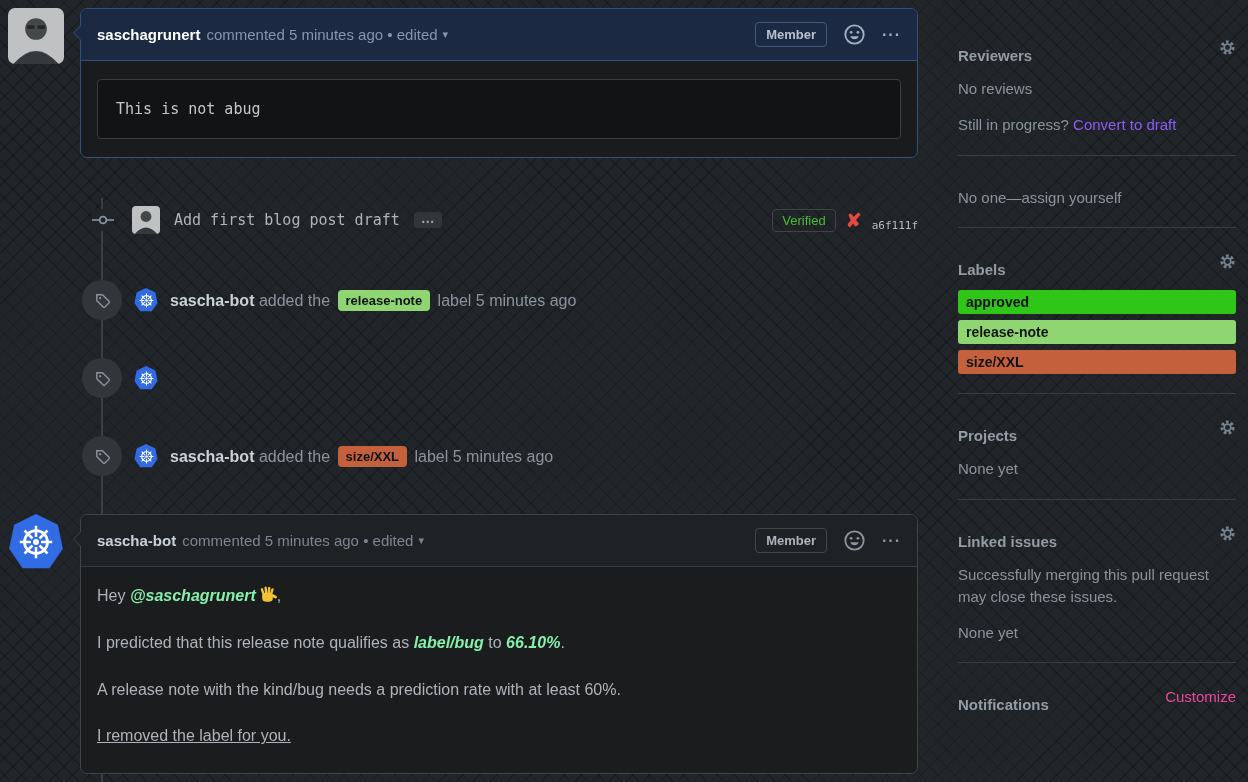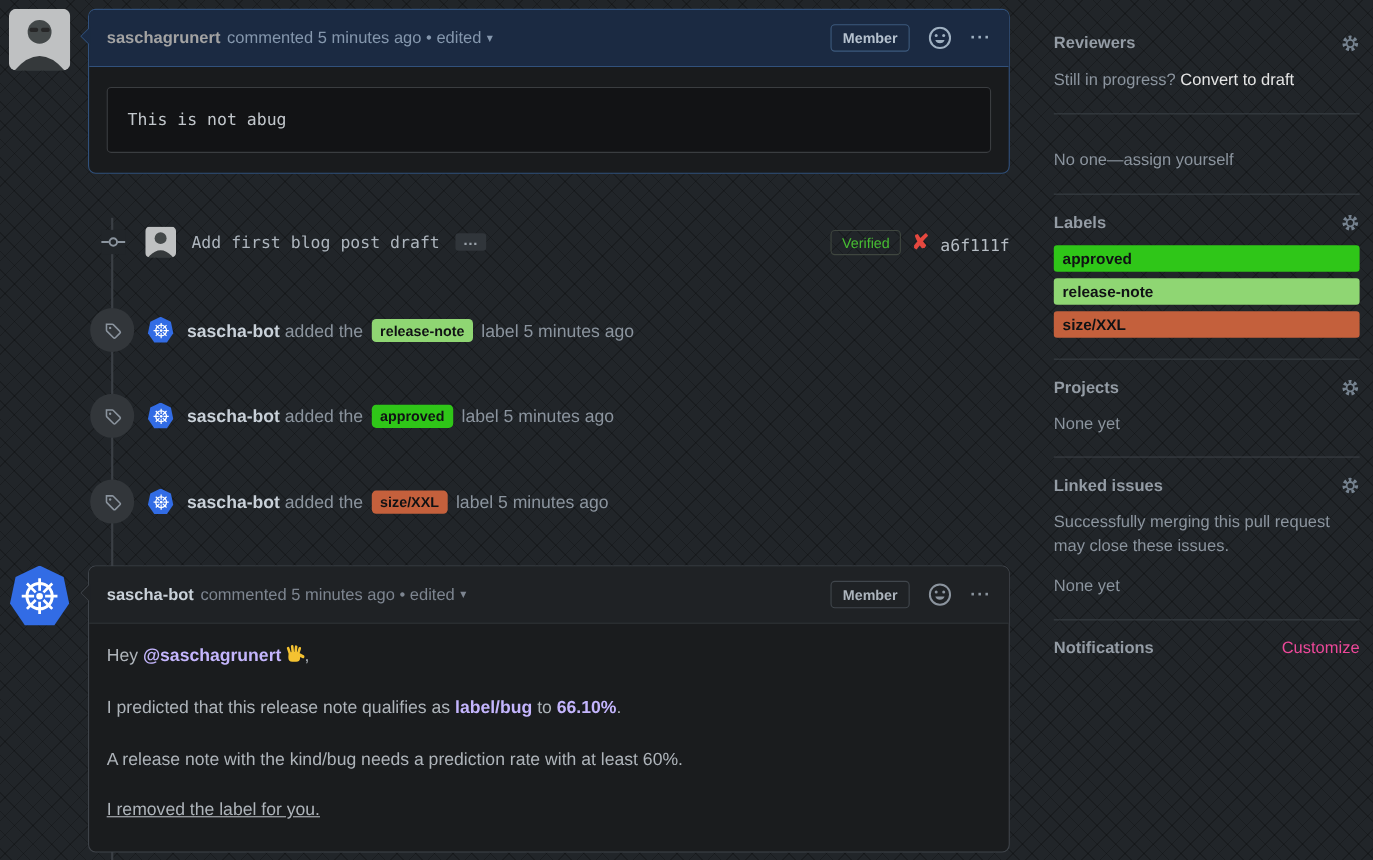--- a/index.html
+++ b/index.html
@@ -21,21 +21,21 @@
   
   .comment-row { display: flex; align-items: flex-start; }
   .avatar-lg { width: 56px; height: 56px; border-radius: 7px; flex: none; overflow: hidden; }
   .comment-box { flex: 1; margin-left: 16px; border-radius: 7px; position: relative; z-index: 1; }
   .comment-box.c1 { border: 1px solid #31517c; background: #191b1d; }
   .comment-box.c2 { border: 1px solid #3f444a; background: #1a1c1e; }
   .comment-header { display: flex; align-items: center; padding: 13px 16px; border-radius: 6px 6px 0 0; font-size: 15px; }
   .c1 .comment-header { background: #1b2a42; border-bottom: 1px solid #31517c; color: #8597ad; }
   .c2 .comment-header { background: #1f2225; border-bottom: 1px solid #383d42; color: #7d8590; }
   .comment-header .author { font-weight: bold; margin-right: 6px; }
-  .c1 .author { color: #a3a3a3; text-align: center; }
+  .c1 .author { color: #ffffff; text-align: center; }
   .c2 .author { color: #c9d1d9; }
   .caret { font-size: 11px; margin-left: 5px; }
   .header-right { margin-left: auto; display: flex; align-items: center; gap: 17px; }
   .member-badge { font-size: 13px; font-weight: bold; padding: 4px 10px; border-radius: 4px; }
   .c1 .member-badge { border: 1px solid #3d5a7d; color: #b6c2cf; }
   .c2 .member-badge { border: 1px solid #40464c; color: #adb5bd; }
   .icon-btn { background: none; border: none; cursor: pointer; display: flex; align-items: center; }
   .c1 .icon-btn { color: #9fb0c1; }
   .c2 .icon-btn { color: #8b949e; }
   .kebab { font-size: 16px; font-weight: bold; letter-spacing: 1px; }
@@ -46,60 +46,60 @@
   .c1::before { border-right-color: #31517c; }
   .c1::after  { border-right-color: #1b2a42; }
   .c2::before { border-right-color: #3f444a; }
   .c2::after  { border-right-color: #1f2225; }
 
   .comment-body { padding: 18px 16px; font-size: 16px; color: #aeb4ba; }
   .code-block { background: #121315; border: 1px solid #3a3d40; border-radius: 4px; padding: 20px 18px;
                 font-family: "DejaVu Sans Mono", monospace; font-size: 15px; color: #c2c7cc; }
   .comment-body p { margin-bottom: 26px; line-height: 1.3; }
   .comment-body p:last-child { margin-bottom: 8px; text-decoration: underline; }
-  .comment-body strong { color: #c4b5fd; }
+  .comment-body strong { color: #86efac; font-style: italic; }
   .wave { display: inline-block; vertical-align: -3px; margin-left: 2px; }
 
   
   .timeline { position: relative; padding-bottom: 14px; }
   .timeline::before { content: ""; position: absolute; left: 93px; top: 0; bottom: 0; width: 2px; background: #3a3f44; }
   .tl-row { display: flex; align-items: center; position: relative; }
   .commit-row { margin-top: 40px; height: 44px; }
   .commit-icon { margin-left: 84px; color: #8b949e; background-color: #212529; padding: 3px 0; display: flex; }
   .avatar-sm { width: 28px; height: 28px; border-radius: 4px; overflow: hidden; flex: none; margin-left: 18px; }
   .commit-msg { font-family: "DejaVu Sans Mono", monospace; font-size: 15px; color: #adb5bd; margin-left: 14px; }
   .expand-btn { background: #30353a; border: none; border-radius: 3px; color: #9aa2aa; font-weight: bold;
                 padding: 1px 7px 5px; margin-left: 14px; font-size: 14px; line-height: 10px; cursor: pointer; }
   .commit-right { margin-left: auto; display: flex; align-items: flex-end; gap: 10px; }
   .verified-badge { border: 1px solid #3f463f; color: #47bd32; font-size: 13px; padding: 3px 9px; border-radius: 4px; cursor: pointer; }
   .fail-x { color: #e5483f; font-size: 19px; font-weight: bold; }
-  .sha { font-family: "DejaVu Sans Mono", monospace; font-size: 15px; color: #b6bdc4; }
+  .sha { font-family: "DejaVu Sans Mono", monospace; font-size: 11px; color: #b6bdc4; }
 
   .event-row { margin-top: 38px; height: 40px; }
   .event-badge { width: 40px; height: 40px; border-radius: 50%; background: #32363a; margin-left: 74px;
                  display: flex; align-items: center; justify-content: center; color: #8b949e; flex: none; }
   .k8s-avatar { border-radius: 4px; flex: none; margin-left: 12px; display: flex; align-items: center; justify-content: center; }
   .event-text { margin-left: 12px; font-size: 16px; color: #8b949e; }
   .event-text .actor { color: #c9d1d9; font-weight: bold; }
   .label-chip { display: inline-block; font-size: 13px; font-weight: bold; color: #101214; padding: 3px 8px;
                 border-radius: 4px; margin: 0 3px; vertical-align: 1px; cursor: pointer; }
   .comment2-row { margin-top: 38px; }
 
   
   .heptagon { background: #326ce5; clip-path: polygon(50% 0%, 89% 19%, 98% 62%, 74% 97%, 26% 97%, 2% 62%, 11% 19%);
               display: flex; align-items: center; justify-content: center; width: 100%; height: 100%; }
 
   
   .sb-section { padding: 17px 0 19px; border-bottom: 1px solid #3a3f45; }
   .sb-section:last-child { border-bottom: none; }
   .sb-title-row { display: flex; align-items: center; justify-content: space-between; }
-  .sb-title { font-size: 15px; font-weight: bold; color: #949ca5; }
+  .sb-title { font-size: 15px; font-weight: bold; color: #949ca5; margin-top: 16px; }
   .sb-gear { color: #768390; cursor: pointer; display: flex; }
   .sb-text { font-size: 15px; color: #8b949e; margin-top: 14px; line-height: 1.45; }
-  .sb-link { color: #e5e5e5; cursor: pointer; text-align: center; }
+  .sb-link { color: #8b5cf6; cursor: pointer; text-align: center; }
   .sb-label { display: block; font-size: 14px; font-weight: bold; color: #101214; padding: 4px 8px;
               border-radius: 3px; margin-top: 6px; cursor: pointer; }
   .sb-labels-list { margin-top: 12px; }
   .customize { font-size: 15px; color: #ec4899; cursor: pointer; }
 
   svg { display: block; }
 </style>
 </head>
 <body>
 
@@ -203,26 +203,20 @@
           </svg>
         </span>
         <span class="k8s-avatar" style="width:24px;height:24px">
           <span class="heptagon">
             <svg viewBox="0 0 16 16" width="17" height="17" stroke="#fff" fill="none">
               <circle cx="8" cy="8" r="4.6" stroke-width="1.1"></circle>
               <circle cx="8" cy="8" r="1.2" fill="#fff" stroke="none"></circle>
               <path d="M8 1.5 V6 M8 10 V14.5 M1.5 8 H6 M10 8 H14.5 M3.4 3.4 L6.6 6.6 M9.4 9.4 L12.6 12.6 M12.6 3.4 L9.4 6.6 M6.6 9.4 L3.4 12.6" stroke-width="1"></path>
             </svg>
           </span>
-        </span>
-        <span class="event-text">
-          <span class="actor">sascha-bot</span>
-          <span>added the</span>
-          <span class="label-chip" style="background-color: rgb(47, 198, 24);">approved</span>
-          <span>label 5 minutes ago</span>
         </span>
       </div>
 
       <div class="tl-row event-row">
         <span class="event-badge">
           <svg viewBox="0 0 16 16" width="19" height="19" fill="none" stroke="currentColor">
             <path d="M3.2 3.2 h4.5 a1 1 0 0 1 .7 .3 l5.1 5.1 a1 1 0 0 1 0 1.4 l-3.5 3.5 a1 1 0 0 1 -1.4 0 L3.5 8.4 a1 1 0 0 1 -.3 -.7 Z" stroke-width="1.2"></path>
             <circle cx="6" cy="6" r="0.9" fill="currentColor" stroke="none"></circle>
           </svg>
         </span>
@@ -299,20 +293,21 @@
     <div class="sb-section">
       <div class="sb-title-row">
         <span class="sb-title">Reviewers</span>
         <span class="sb-gear">
           <svg viewBox="0 0 16 16" width="17" height="17" fill="none" stroke="currentColor">
               <circle cx="8" cy="8" r="5.2" stroke-width="3" stroke-dasharray="2.4 2.1"></circle>
               <circle cx="8" cy="8" r="3.1" stroke-width="1.6"></circle>
             </svg>
         </span>
       </div>
+      <div class="sb-text">No reviews</div>
       <div class="sb-text"><span>Still in progress? </span><span class="sb-link">Convert to draft</span></div>
     </div>
 
     <div class="sb-section">
       <div class="sb-text"><span>No one—</span><span>assign yourself</span></div>
     </div>
 
     <div class="sb-section">
       <div class="sb-title-row">
         <span class="sb-title">Labels</span>

